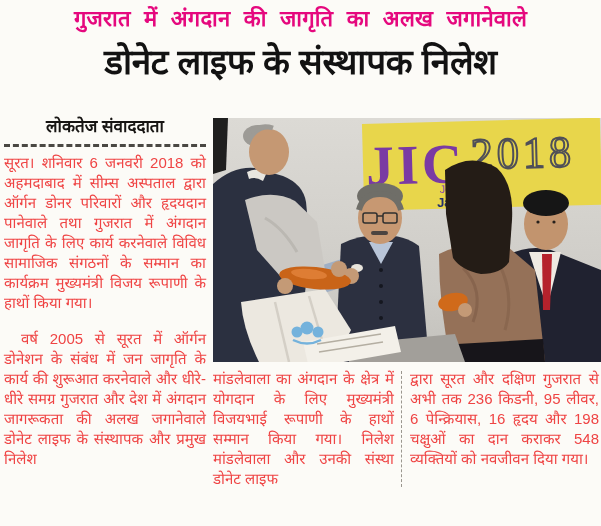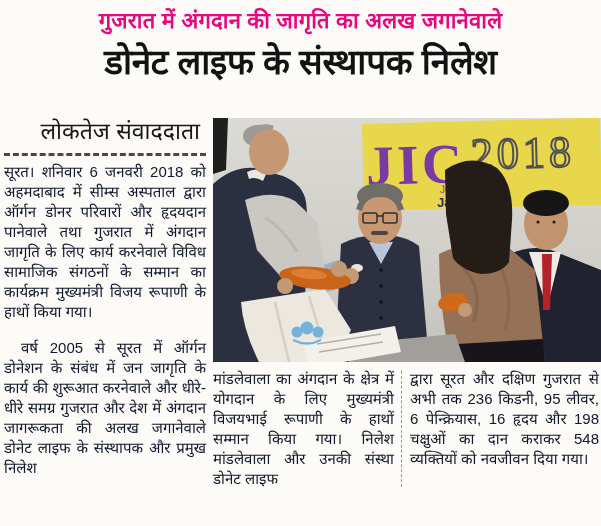--- a/index.html
+++ b/index.html
@@ -5,36 +5,36 @@
   html,body{margin:0;padding:0;}
   body{
     width:601px;height:526px;overflow:hidden;
     background:#fbfaf6;
     font-family:"Liberation Sans","DejaVu Sans",sans-serif;
     color:#1e1c1a;
   }
   .page{position:relative;width:601px;height:526px;background:#fcfbf7;}
   .kicker{
     text-align:center;color:#e5087e;font-weight:bold;
-    font-size:22px;line-height:1.25;padding-top:7px;letter-spacing:0.2px;
+    font-size:22px;line-height:1.25;padding-top:7px;letter-spacing:0.2px;font-family:Liberation Mono, monospace;
   }
   .headline{
     text-align:center;font-weight:bold;color:#121212;
     font-size:35px;line-height:1.42;margin:2px 6px 12px 6px;letter-spacing:-0.3px;
   }
   .content{display:flex;padding:0 2px 0 4px;}
   .left-col{width:202px;flex:none;padding-right:7px;}
   .byline{
-    text-align:right;font-weight:normal;font-size:23px;
+    text-align:center;font-weight:bold;font-size:17px;
     margin:16px 6px 0 6px;color:#171513;
   }
   .dash-divider{border-top:3px dashed #4a4843;margin:7px 0 6px 0;}
   .body-text{
     font-size:15px;line-height:20px;text-align:justify;
-    margin:0;color:#0f172a;
+    margin:0;color:#ef4444;
   }
   .para2{text-indent:17px;margin-top:16px;}
   .right-area{flex:1;min-width:0;}
   .photo-frame{width:388px;height:244px;margin-top:20px;position:relative;}
   .photo-frame svg{display:block;}
   .below-photo{display:flex;margin-top:7px;}
   .mid-col{width:181px;flex:none;padding-right:7px;}
   .col-divider{border-left:1px dashed #9a968e;margin:2px 0;}
   .right-col{flex:1;padding-left:8px;}
 </style>

